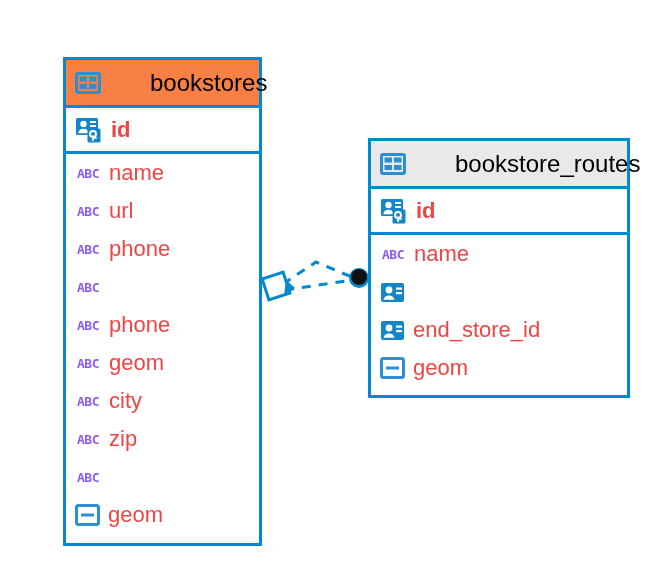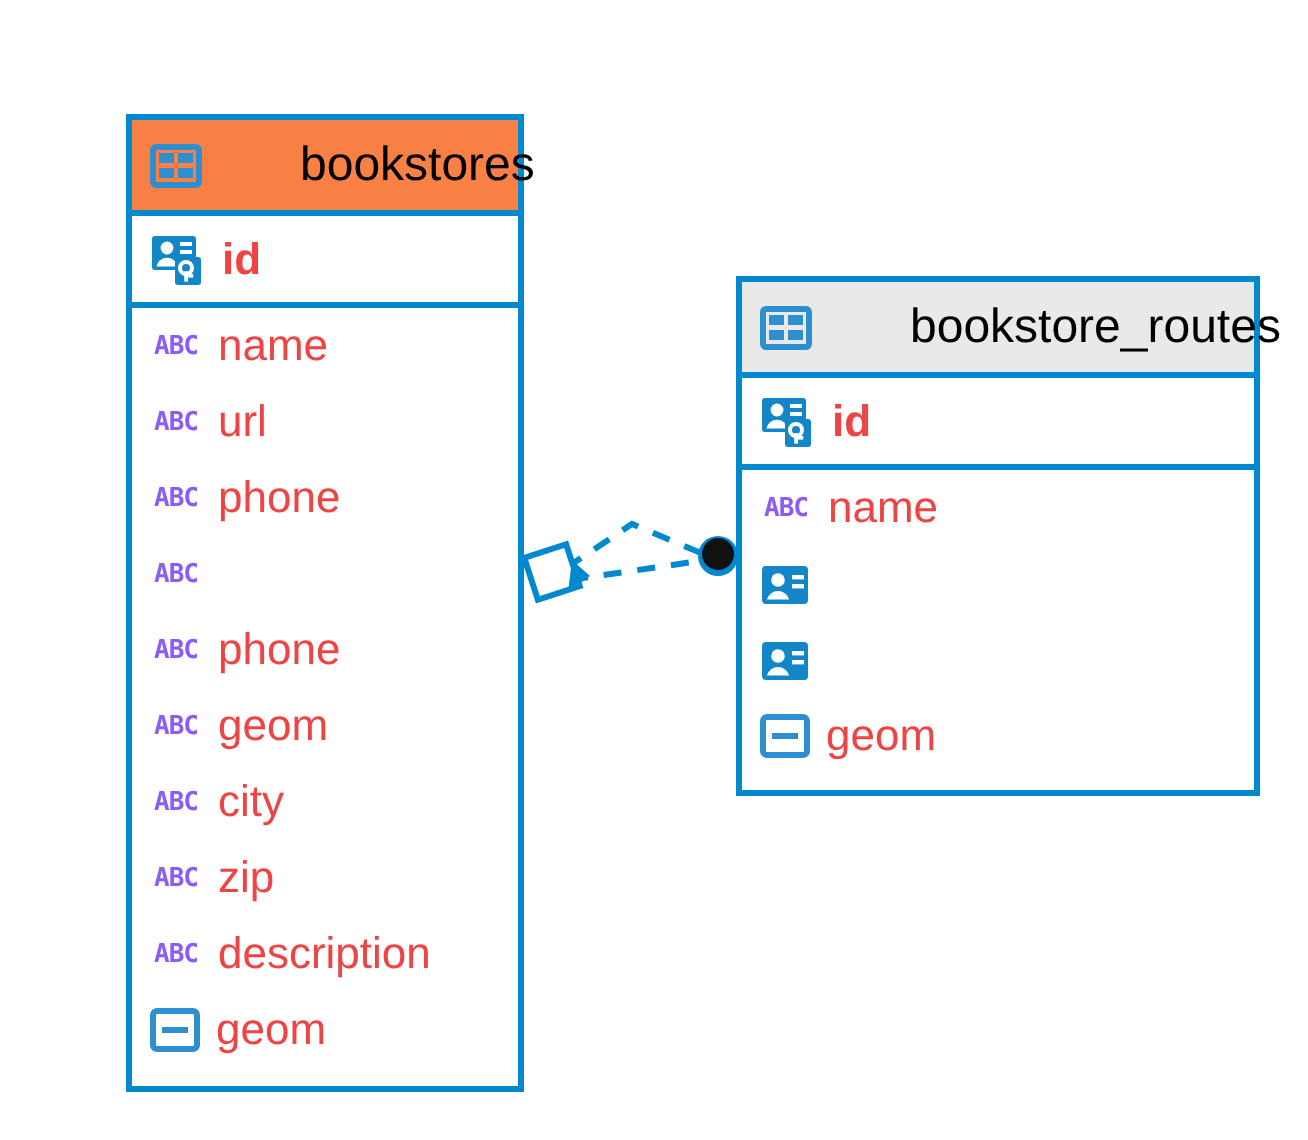--- a/index.html
+++ b/index.html
@@ -230,21 +230,20 @@
       <span class="icon icon-abc">
         <span class="abc-text">ABC</span>
       </span>
       <span class="field-label">zip</span>
     </div>
 
     <div class="field-row">
       <span class="icon icon-abc">
         <span class="abc-text">ABC</span>
       </span>
-      <span class="field-label">description</span>
     </div>
 
     <div class="field-row">
       <span class="icon icon-geom">
         <svg viewBox="0 0 25 22" width="25" height="22" xmlns="http://www.w3.org/2000/svg">
           <rect x="1.5" y="1.5" width="22" height="19" rx="2" fill="none" stroke="#2e8fd0" stroke-width="3"></rect>
           <rect x="6" y="9.5" width="13" height="3" fill="#2e8fd0"></rect>
         </svg>
       </span>
       <span class="field-label">geom</span>
@@ -307,20 +306,21 @@
     <div class="field-row">
       <span class="icon icon-fk">
         <svg viewBox="0 0 25 25" width="25" height="25" xmlns="http://www.w3.org/2000/svg">
           <rect x="1" y="3" width="23" height="19" rx="2" fill="#1386c8"></rect>
           <circle cx="9" cy="10" r="3.4" fill="#ffffff"></circle>
           <path d="M3.4 19.8 a5.8 5.8 0 0 1 11.2 0 z" fill="#ffffff"></path>
           <rect x="16" y="7.5" width="6" height="2.2" fill="#ffffff"></rect>
           <rect x="16" y="12" width="6" height="2.2" fill="#ffffff"></rect>
         </svg>
       </span>
+      <span class="field-label">end_store_id</span>
     </div>
 
     <div class="field-row">
       <span class="icon icon-geom">
         <svg viewBox="0 0 25 22" width="25" height="22" xmlns="http://www.w3.org/2000/svg">
           <rect x="1.5" y="1.5" width="22" height="19" rx="2" fill="none" stroke="#2e8fd0" stroke-width="3"></rect>
           <rect x="6" y="9.5" width="13" height="3" fill="#2e8fd0"></rect>
         </svg>
       </span>
       <span class="field-label">geom</span>

